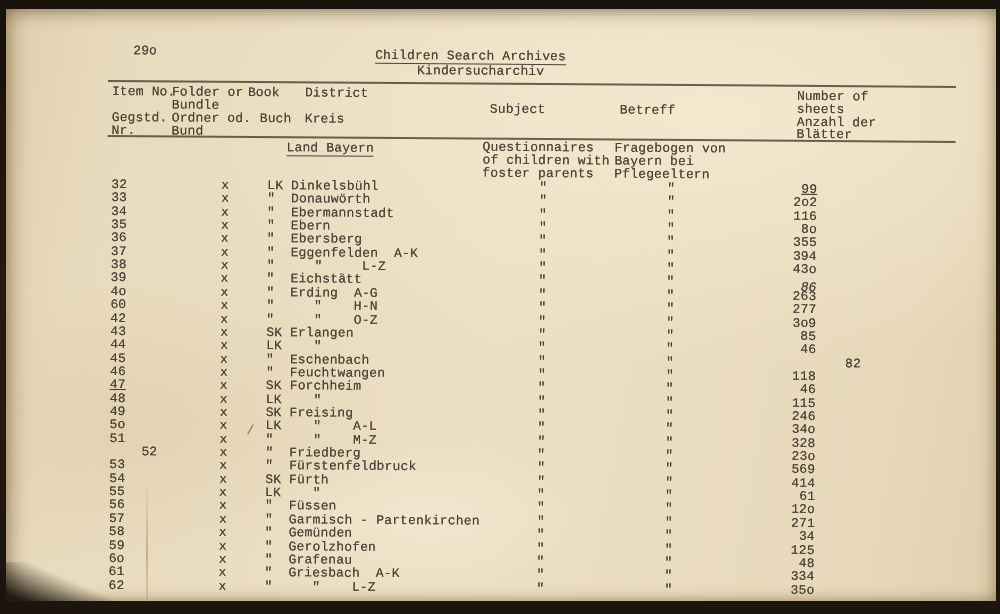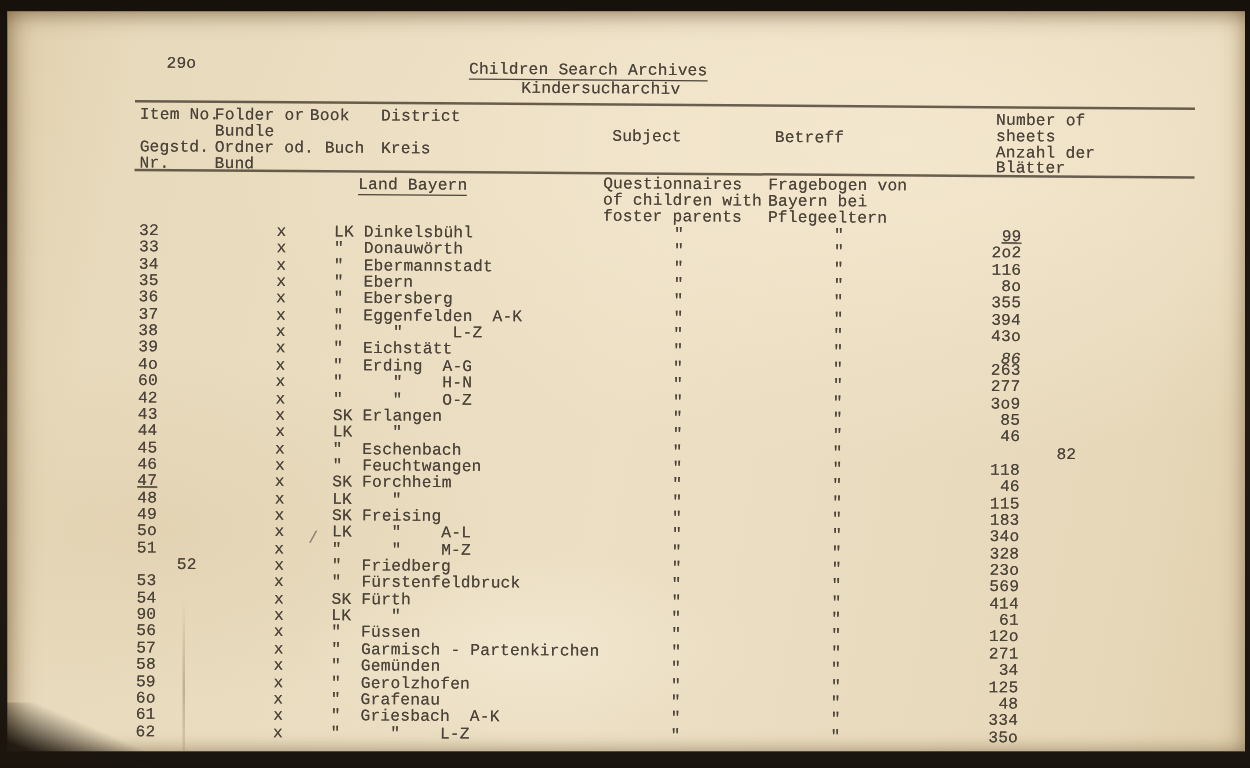--- a/index.html
+++ b/index.html
@@ -180,21 +180,21 @@
         <div class="t" style="left: 222px; top: 391.6px;">x</div>
         <div class="t" style="left: 268px; top: 391.6px;">LK    "</div>
         <div class="t" style="left: 540px; top: 391.6px;">"</div>
         <div class="t" style="left: 668px; top: 391.6px;">"</div>
         <div class="t num-cell" style="left: 772px; top: 391.6px;">115</div>
         <div class="t" style="left: 112px; top: 404.9px;">49</div>
         <div class="t" style="left: 222px; top: 404.9px;">x</div>
         <div class="t" style="left: 268px; top: 404.9px;">SK Freising</div>
         <div class="t" style="left: 540px; top: 404.9px;">"</div>
         <div class="t" style="left: 668px; top: 404.9px;">"</div>
-        <div class="t num-cell" style="left: 772px; top: 404.9px;">183</div>
+        <div class="t num-cell" style="left: 772px; top: 404.9px;">246</div>
         <div class="t" style="left: 112px; top: 418.3px;">5o</div>
         <div class="t" style="left: 222px; top: 418.3px;">x</div>
         <div class="t" style="left: 268px; top: 418.3px;">LK    "    A-L</div>
         <div class="t" style="left: 540px; top: 418.3px;">"</div>
         <div class="t" style="left: 668px; top: 418.3px;">"</div>
         <div class="t num-cell" style="left: 772px; top: 418.3px; text-align: right;">34o</div>
         <div class="t" style="left: 112px; top: 431.6px;">51</div>
         <div class="t" style="left: 222px; top: 431.6px;">x</div>
         <div class="t" style="left: 268px; top: 431.6px;">"     "    M-Z</div>
         <div class="t" style="left: 540px; top: 431.6px;">"</div>
@@ -211,21 +211,21 @@
         <div class="t" style="left: 268px; top: 458.3px;">"  Fürstenfeldbruck</div>
         <div class="t" style="left: 540px; top: 458.3px;">"</div>
         <div class="t" style="left: 668px; top: 458.3px;">"</div>
         <div class="t num-cell" style="left: 772px; top: 458.3px;">569</div>
         <div class="t" style="left: 112px; top: 471.7px;">54</div>
         <div class="t" style="left: 222px; top: 471.7px;">x</div>
         <div class="t" style="left: 268px; top: 471.7px;">SK Fürth</div>
         <div class="t" style="left: 540px; top: 471.7px;">"</div>
         <div class="t" style="left: 668px; top: 471.7px;">"</div>
         <div class="t num-cell" style="left: 772px; top: 471.7px;">414</div>
-        <div class="t" style="left: 112px; top: 485.1px;">90</div>
+        <div class="t" style="left: 112px; top: 485.1px;">55</div>
         <div class="t" style="left: 222px; top: 485.1px;">x</div>
         <div class="t" style="left: 268px; top: 485.1px;">LK    "</div>
         <div class="t" style="left: 540px; top: 485.1px;">"</div>
         <div class="t" style="left: 668px; top: 485.1px;">"</div>
         <div class="t num-cell" style="left: 772px; top: 485.1px;">61</div>
         <div class="t" style="left: 112px; top: 498.4px;">56</div>
         <div class="t" style="left: 222px; top: 498.4px;">x</div>
         <div class="t" style="left: 268px; top: 498.4px;">"  Füssen</div>
         <div class="t" style="left: 540px; top: 498.4px;">"</div>
         <div class="t" style="left: 668px; top: 498.4px;">"</div>

